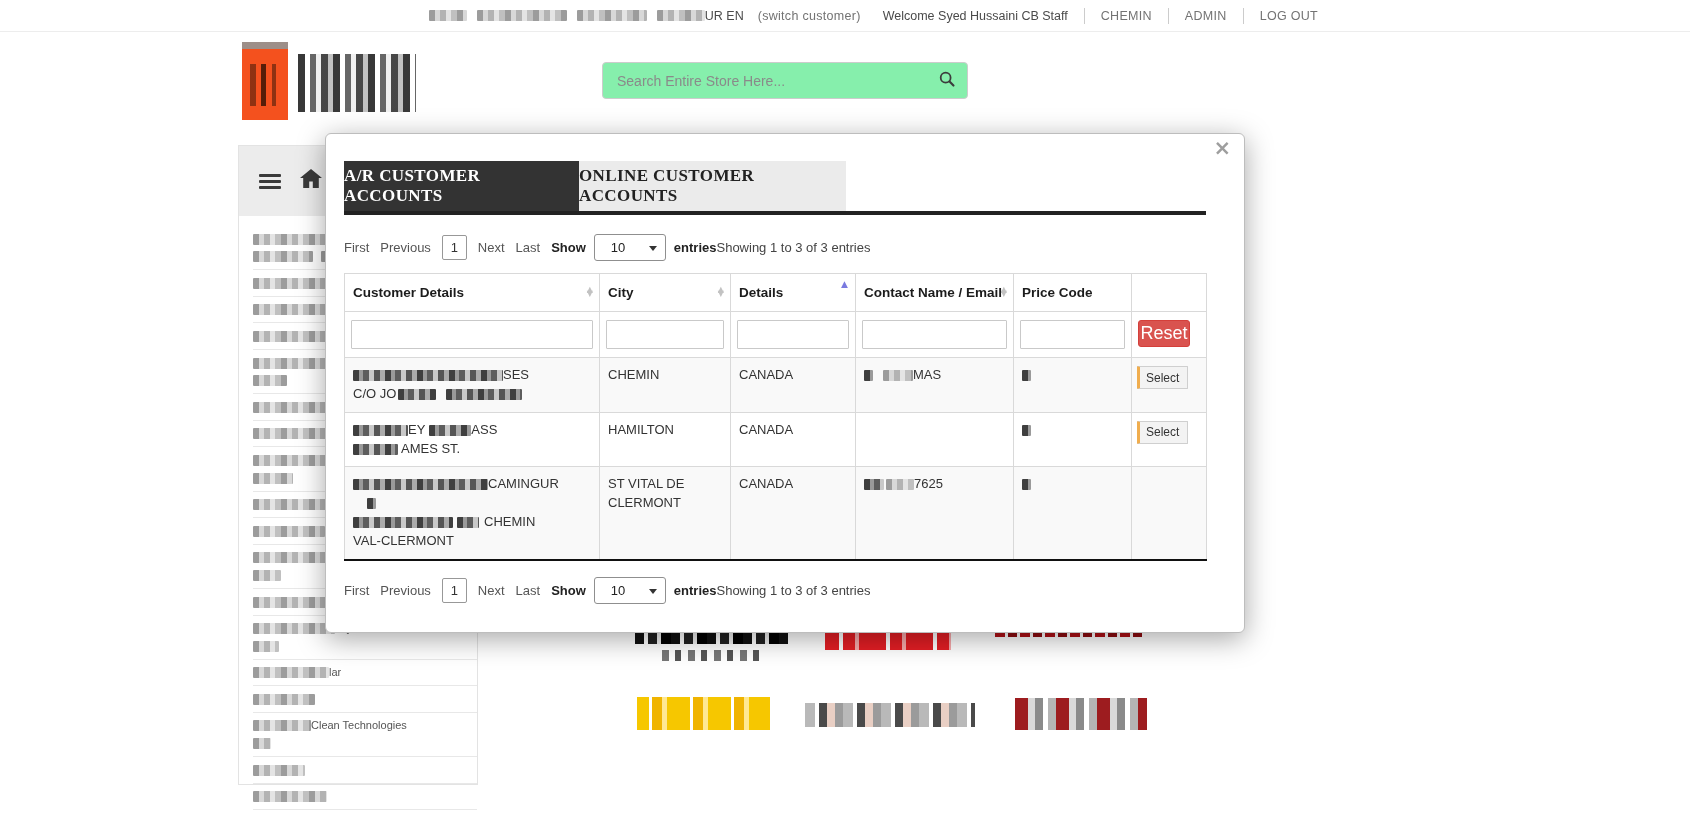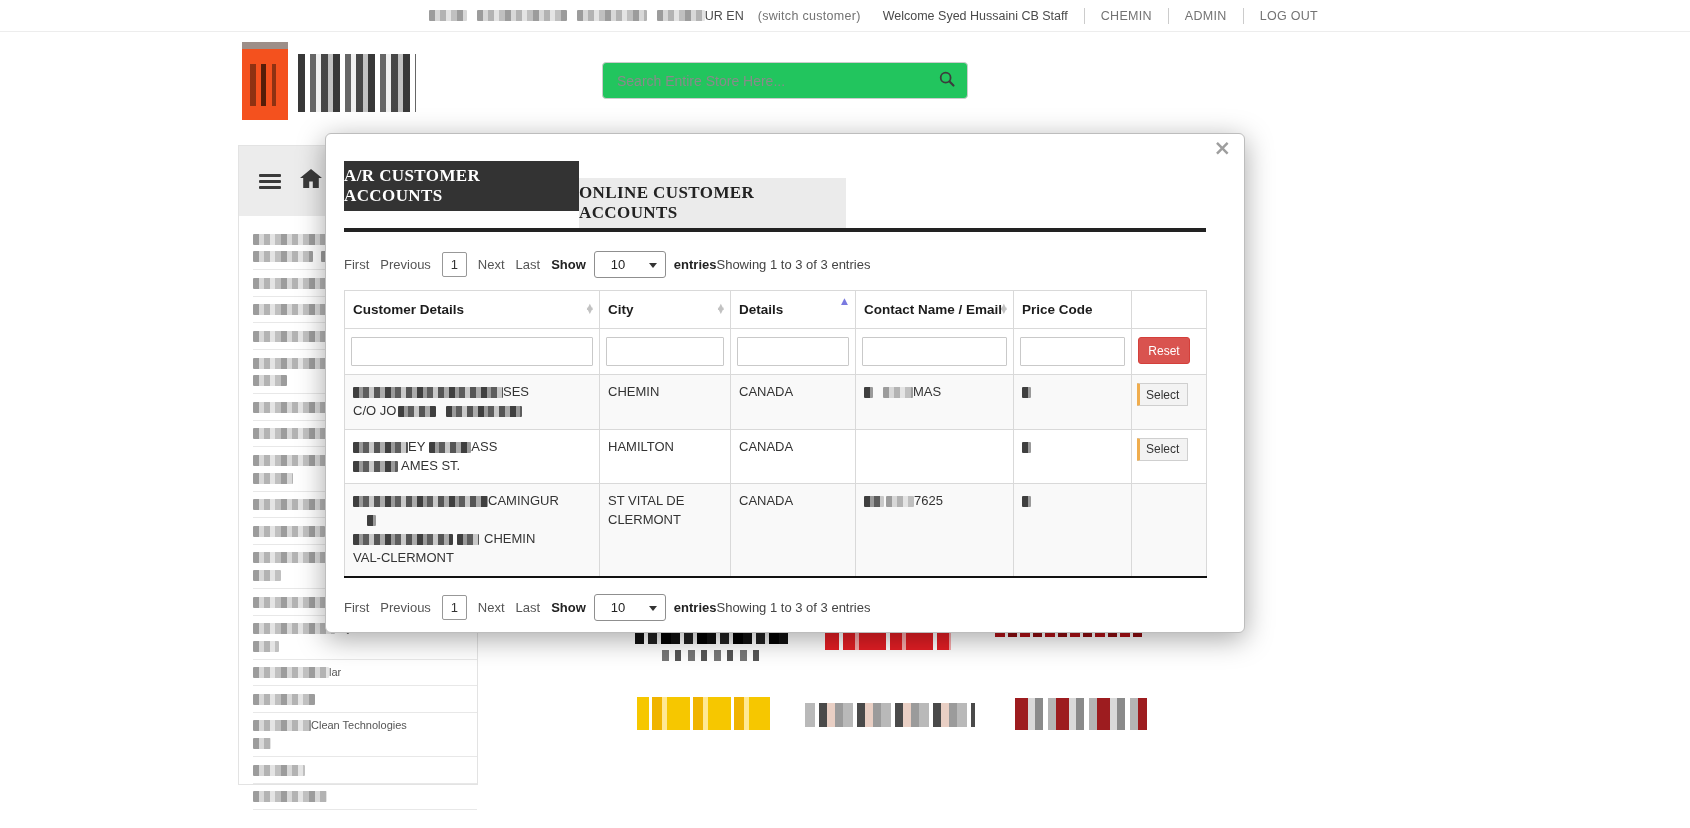--- a/index.html
+++ b/index.html
@@ -25,21 +25,21 @@
   .site-header { position:absolute; left:0; top:33px; width:1690px; height:97px; background:#fff; }
   .logo-wrap { position:absolute; left:242px; top:9px; width:180px; height:78px; }
   .logo-mark { position:absolute; left:0; top:0; width:46px; height:78px; background:#f4511e; }
   .logo-mark .cap { position:absolute; left:0; top:0; width:46px; height:7px; background:#9d8f89; }
   .logo-mark .px { position:absolute; left:8px; top:22px; width:26px; height:42px;
       background:repeating-linear-gradient(90deg,#7d2c10 0 6px,#f4511e 6px 11px,#3b1405 11px 16px,#f4511e 16px 22px); opacity:.85; }
   .logo-text { position:absolute; left:56px; top:12px; width:118px; height:58px;
       background:repeating-linear-gradient(90deg,#222 0 7px,#fff 7px 12px,#555 12px 18px,#eee 18px 23px,#333 23px 30px,#bbb 30px 35px);
       opacity:.9; }
   .searchbar { position:absolute; left:602px; top:29px; width:366px; height:37px; border:1px solid #ccc;
-      border-radius:4px; background:#22c55e; display:flex; align-items:center; }
+      border-radius:4px; background:#86efac; display:flex; align-items:center; }
   .searchbar input { flex:1; border:none; outline:none; font-size:14px; color:#555; padding:0 14px;
       font-family:"Liberation Sans", sans-serif; background:transparent; }
   .searchbar input::placeholder { color:#8a8a8a; }
   .search-btn { width:40px; height:100%; border:none; background:transparent; cursor:pointer;
       display:flex; align-items:center; justify-content:center; }
   .cart-area { position:absolute; left:1162px; top:27px; display:flex; align-items:center; }
   .cart-btn { width:39px; height:39px; background:#f4511e; border:none; border-radius:3px; cursor:pointer;
       display:flex; align-items:center; justify-content:center; }
   .cart-label { font-size:15px; color:#444; margin-left:12px; }
   .cart-caret { width:0; height:0; border-left:4px solid transparent; border-right:4px solid transparent;
@@ -77,21 +77,21 @@
   .modal { position:absolute; left:325px; top:133px; width:920px; height:500px; background:#fff;
       border:1px solid #bdbdbd; border-radius:6px; box-shadow:0 6px 28px rgba(0,0,0,.35); z-index:10; }
   .modal-close { position:absolute; right:13px; top:4px; font-size:21px; font-weight:bold; color:#9e9e9e;
       cursor:pointer; line-height:1; font-family:"DejaVu Sans", sans-serif; }
   .modal-inner { margin:27px 40px 0 18px; width:862px; }
 
   .tabs { display:flex; }
   .tab { height:50px; display:flex; align-items:center; justify-content:center; cursor:pointer;
       font-family:"Liberation Serif", serif; font-size:17px; font-weight:600; letter-spacing:.4px; }
   .tab.active { width:235px; background:#333; color:#fff; }
-  .tab.inactive { width:267px; background:#ebebeb; color:#222;margin-top:17px; }
+  .tab.inactive { width:267px; background:#ebebeb; color:#222; }
   .tab-underline { height:4px; background:#222; width:862px; }
 
   .pager { display:flex; align-items:center; font-size:13px; color:#555; margin-top:18px; height:28px; }
   .pager .plink { margin-right:11px; cursor:pointer; }
   .pager .pcur { width:25px; height:25px; border:1px solid #989898; background:#fff; display:flex;
       align-items:center; justify-content:center; margin-right:11px; border-radius:2px; color:#333; cursor:pointer; }
   .pager .bold { font-weight:bold; color:#222; }
   .pager .sizebox { width:72px; height:27px; border:1px solid #8f8f8f; border-radius:3px; margin:0 8px;
       display:flex; align-items:center; padding-left:16px; font-size:13px; color:#222; cursor:pointer; position:relative; background:#fff; }
   .pager .sizebox .caret { position:absolute; right:8px; top:11px; width:0; height:0;
@@ -105,21 +105,21 @@
   table.cust td { padding:8px 8px; color:#333; line-height:1.45; }
   tr.filter td { padding:8px 6px; background:#fff; }
   tr.filter input { width:100%; height:29px; border:1px solid #c9c9c9; border-radius:1px; outline:none;
       font-family:"Liberation Sans", sans-serif; font-size:13px; padding:0 6px; }
   tr.rowdata.odd td { background:#f9f9f9; }
   .sort-icons { position:absolute; right:6px; top:50%; transform:translateY(-50%); display:flex;
       flex-direction:column; line-height:.62; }
   .sort-icons span { font-size:8px; color:#c2c2c2; font-family:"DejaVu Sans", sans-serif; }
   .sort-asc { position:absolute; right:7px; top:5px; font-size:9px; color:#7a7ae0; font-family:"DejaVu Sans", sans-serif; }
   .btn-reset { width:52px; height:27px; background:#d9534f; color:#fff; border:1px solid #d43f3a;
-      border-radius:3px; font-size:12px; cursor:pointer; font-family:"Liberation Sans", sans-serif; }
+      border-radius:3px; font-size:18px; cursor:pointer; font-family:"Liberation Sans", sans-serif; }
   .btn-select { height:23px; padding:0 8px 0 6px; background:#f3f3f3; color:#333; border:1px solid #cfcfcf;
       border-left:3px solid #f0ad4e; font-size:12px; cursor:pointer; border-radius:1px;
       font-family:"Liberation Sans", sans-serif; }
   .cline { white-space:nowrap; overflow:hidden; }
 </style>
 </head>
 <body>
 
 <div id="canvas">
 

